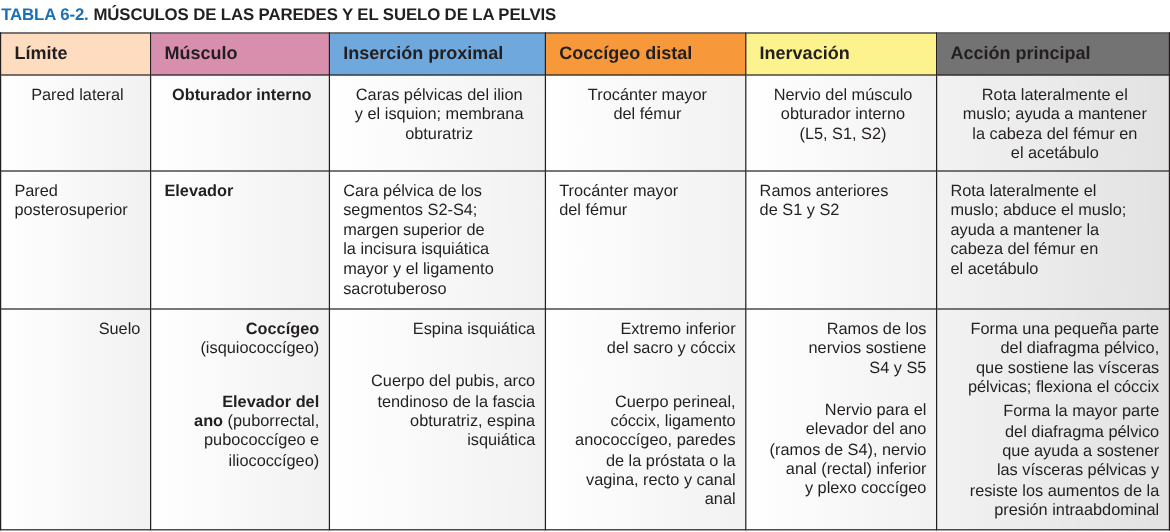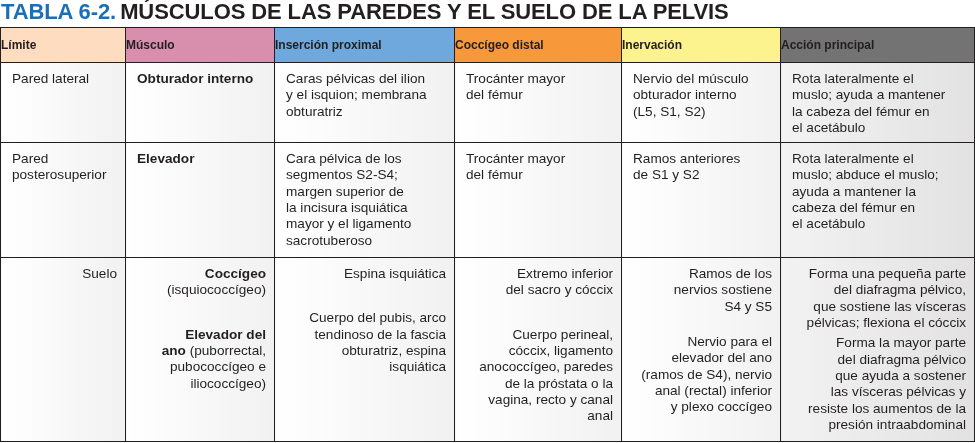--- a/index.html
+++ b/index.html
@@ -14,21 +14,21 @@
       overflow: hidden;
       font-family: "Liberation Sans", "DejaVu Sans", sans-serif;
       color: #231f20;
     }
     .title {
       position: absolute;
       left: 1px;
       top: 1px;
       height: 22px;
       line-height: 22px;
-      font-size: 22px;
+      font-size: 14px;
       font-weight: bold;
       white-space: nowrap;
       letter-spacing: -0.1px;
       text-align: right;
     }
     .title .label { color: #1b6fb5; }
     .title .text { color: #231f20; margin-left: 4px; }
 
     table.muscles {
       position: absolute;
@@ -43,21 +43,22 @@
       text-align: left;
       vertical-align: top;
       font-size: 13.6px;
       line-height: 16.3px;
       padding: 0;
     }
     table.muscles th {
       height: 34px;
       vertical-align: middle;
       font-weight: bold;
-      font-size: 12px;
+      font-size: 15px;
+      padding-left: 11px;
     }
     th.c1 { background: #fddcc0; }
     th.c2 { background: #d88fae; }
     th.c3 { background: #6fa8dc; }
     th.c4 { background: #f7993b; }
     th.c5 { background: #fdf38e; }
     th.c6 { background: #737373; }
 
     td {
       background: linear-gradient(to right, #ffffff 0%, #f1f1f1 100%);
@@ -67,21 +68,21 @@
     }
     td .cell {
       padding: 8px 8px 6px 11px;
     }
     td.c1 .cell { padding-left: 11px; }
     .b { font-weight: bold; }
     .gap { height: 28px; }
     .gap-small { height: 4px; }
     .gap-mid { height: 19px; }
 
-    tr.r1 td { height: 78px; }
+    tr.r1 td { height: 78px; text-align: center; }
     tr.r2 td { height: 114px; }
     tr.r3 td { height: 183px; text-align: right; }
 
     .ml { white-space: pre-line; }
   </style>
 </head>
 <body>
 
 <div class="title">
   <span class="label">TABLA 6-2.</span><span class="text">MÚSCULOS DE LAS PAREDES Y EL SUELO DE LA PELVIS</span>

